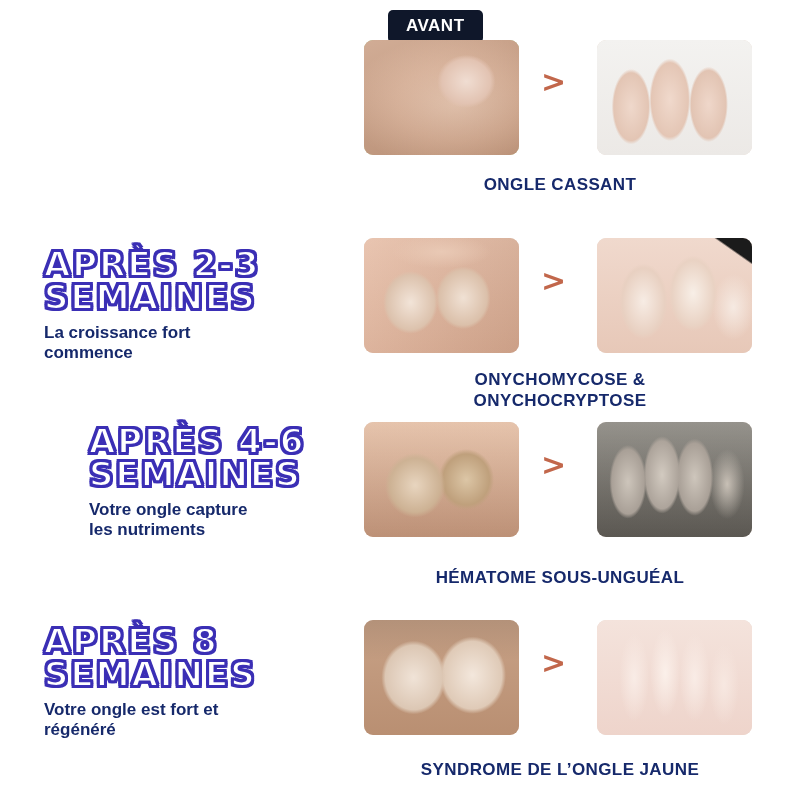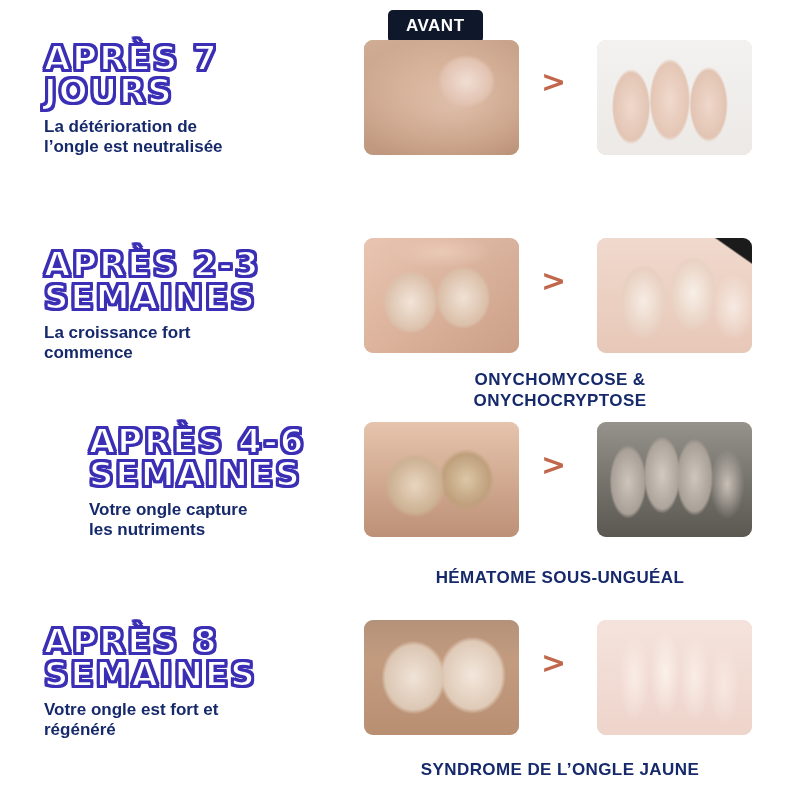--- a/index.html
+++ b/index.html
@@ -201,32 +201,28 @@
   }
 </style>
 </head>
 <body>
 
 <div class="page">
 
   <div class="badge badge-avant">AVANT</div>
 
   <div class="row row-1">
-    <div class="left-block" style="top:42px;">
-      <div class="outline-title">APRÈS 7 JOURS</div>
-      <div class="sub-title">La détérioration de
-l’ongle est neutralisée</div>
-    </div>
     <div class="thumb before" style="top:40px;">
       <div class="ph ph-b1"></div>
     </div>
     <div class="arrow" style="top:67px;">&gt;</div>
     <div class="thumb after" style="top:40px;">
       <div class="ph ph-a1"></div>
     </div>
+    <div class="caption" style="top:175px;">ONGLE CASSANT</div>
   </div>
 
   <div class="row row-2">
     <div class="left-block" style="top:30px;">
       <div class="outline-title">APRÈS 2-3
 SEMAINES</div>
       <div class="sub-title">La croissance fort
 commence</div>
     </div>
     <div class="thumb before" style="top:20px;">

